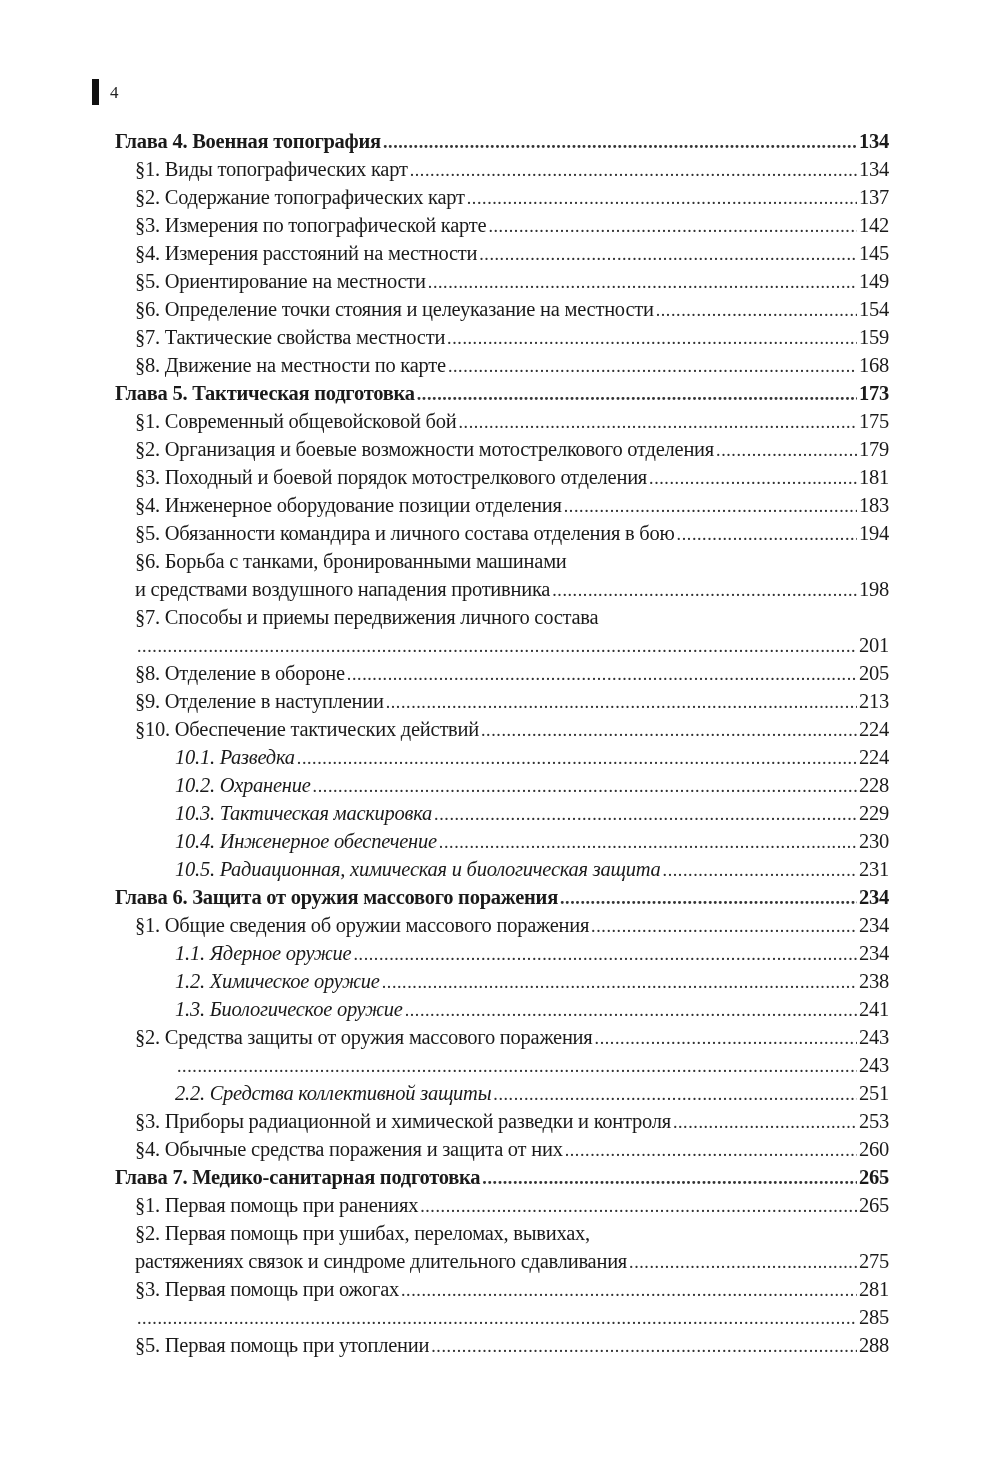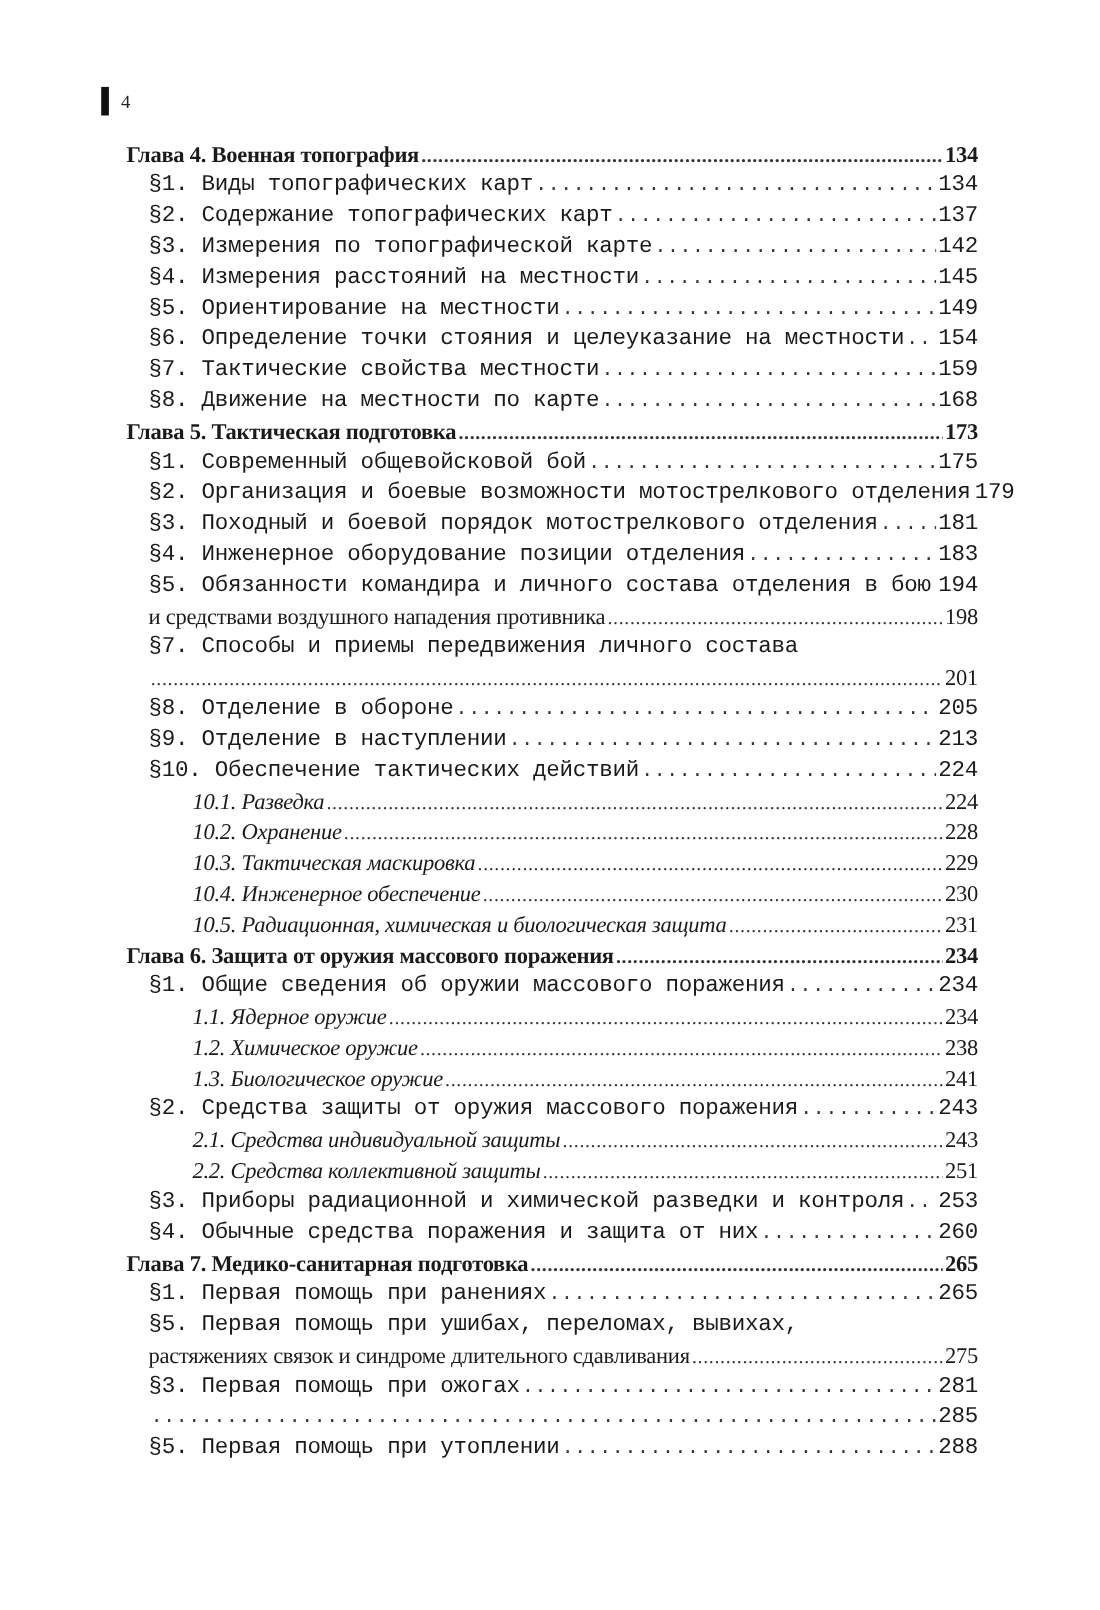--- a/index.html
+++ b/index.html
@@ -9,21 +9,21 @@
   .page-num { position:absolute; left:110px; top:80px; font-size:17px; line-height:26px; color:#222; }
   .toc { position:absolute; left:115px; top:127px; width:774px; }
   .row { display:flex; align-items:baseline; height:28px; line-height:28px; font-size:20.5px;
          white-space:nowrap; letter-spacing:-0.25px; }
   .row .t { flex:0 0 auto; }
   .row .d { flex:1 1 auto; overflow:hidden; margin:0 2px; color:#333; }
   .row .d::after { content:"........................................................................................................................................................................................................................................"; letter-spacing:0.6px; font-size:18px; }
   .row .p { flex:0 0 auto; text-align:right; }
   .chap { font-weight:bold; padding-left:0; }
   .chap .t { font-weight:bold; }
-  .sec { padding-left:20px;font-family:Liberation Mono, monospace; }
+  .sec { padding-left:20px; }
   .cont { padding-left:20px; }
   .sub { padding-left:60px; font-style:italic;justify-content:flex-end; }
   .sub .p { font-style:normal; }
   .sub .d { font-style:normal; }
 </style>
 </head>
 <body>
 
 <div class="page-marker"></div>
 <div class="page-num">4</div>
@@ -97,20 +97,23 @@
     <div class="row sec">
       <span class="t">§4. Инженерное оборудование позиции отделения</span>
       <span class="d"></span>
       <span class="p">183</span>
     </div>
     <div class="row sec">
       <span class="t">§5. Обязанности командира и личного состава отделения в бою</span>
       <span class="d"></span>
       <span class="p">194</span>
     </div>
+    <div class="row sec">
+      <span class="t">§6. Борьба с танками, бронированными машинами</span>
+    </div>
     <div class="row cont">
       <span class="t">и средствами воздушного нападения противника</span>
       <span class="d"></span>
       <span class="p">198</span>
     </div>
     <div class="row sec">
       <span class="t">§7. Способы и приемы передвижения личного состава</span>
     </div>
     <div class="row cont">
       <span class="d"></span>
@@ -180,21 +183,20 @@
       <span class="t">1.3. Биологическое оружие</span>
       <span class="d"></span>
       <span class="p">241</span>
     </div>
     <div class="row sec">
       <span class="t">§2. Средства защиты от оружия массового поражения</span>
       <span class="d"></span>
       <span class="p">243</span>
     </div>
     <div class="row sub">
-      <span class="t">2.1. Средства индивидуальной защиты</span>
       <span class="d"></span>
       <span class="p">243</span>
     </div>
     <div class="row sub">
       <span class="t">2.2. Средства коллективной защиты</span>
       <span class="d"></span>
       <span class="p">251</span>
     </div>
     <div class="row sec">
       <span class="t">§3. Приборы радиационной и химической разведки и контроля</span>
@@ -210,21 +212,21 @@
       <span class="t">Глава 7. Медико-санитарная подготовка</span>
       <span class="d"></span>
       <span class="p">265</span>
     </div>
     <div class="row sec">
       <span class="t">§1. Первая помощь при ранениях</span>
       <span class="d"></span>
       <span class="p">265</span>
     </div>
     <div class="row sec">
-      <span class="t">§5. Первая помощь при ушибах, переломах, вывихах,</span>
+      <span class="t">§2. Первая помощь при ушибах, переломах, вывихах,</span>
     </div>
     <div class="row cont">
       <span class="t">растяжениях связок и синдроме длительного сдавливания</span>
       <span class="d"></span>
       <span class="p">275</span>
     </div>
     <div class="row sec">
       <span class="t">§3. Первая помощь при ожогах</span>
       <span class="d"></span>
       <span class="p">281</span>

